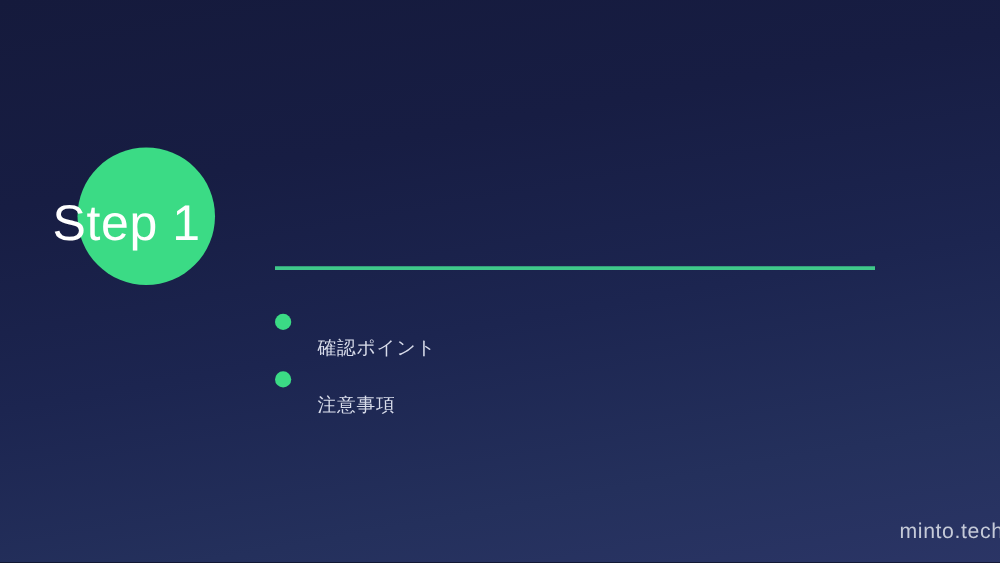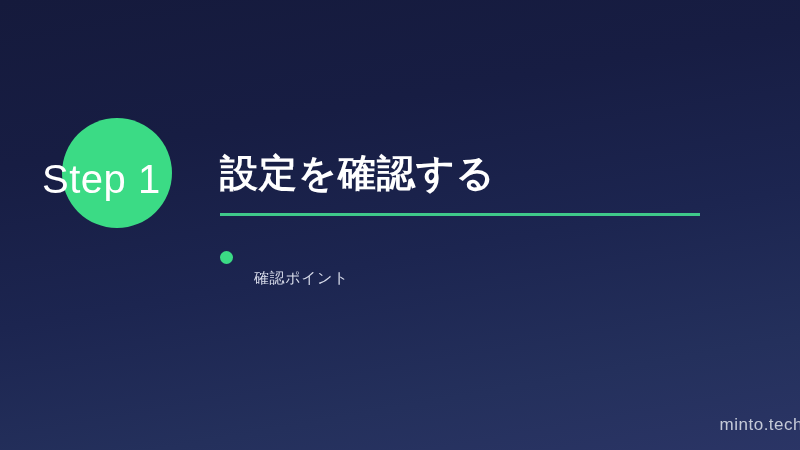--- a/index.html
+++ b/index.html
@@ -115,30 +115,33 @@
 </head>
 <body>
 
 <div id="slide">
 
   <div id="step-badge">
     <div id="step-circle"></div>
     <div id="step-label">Step 1</div>
   </div>
 
-  <div id="title">設定を確認する</div>
 
   <div id="title-rule"></div>
 
   <div id="bullet-list">
 
     <div class="bullet-row">
       <span class="bullet-dot"></span>
       <span class="bullet-text">確認ポイント</span>
     </div>
 
 
+    <div class="bullet-row">
+      <span class="bullet-dot"></span>
+      <span class="bullet-text">注意事項</span>
+    </div>
 
   </div>
 
   <div id="footer">minto.tech</div>
 
 </div>
 
 </body></html>

